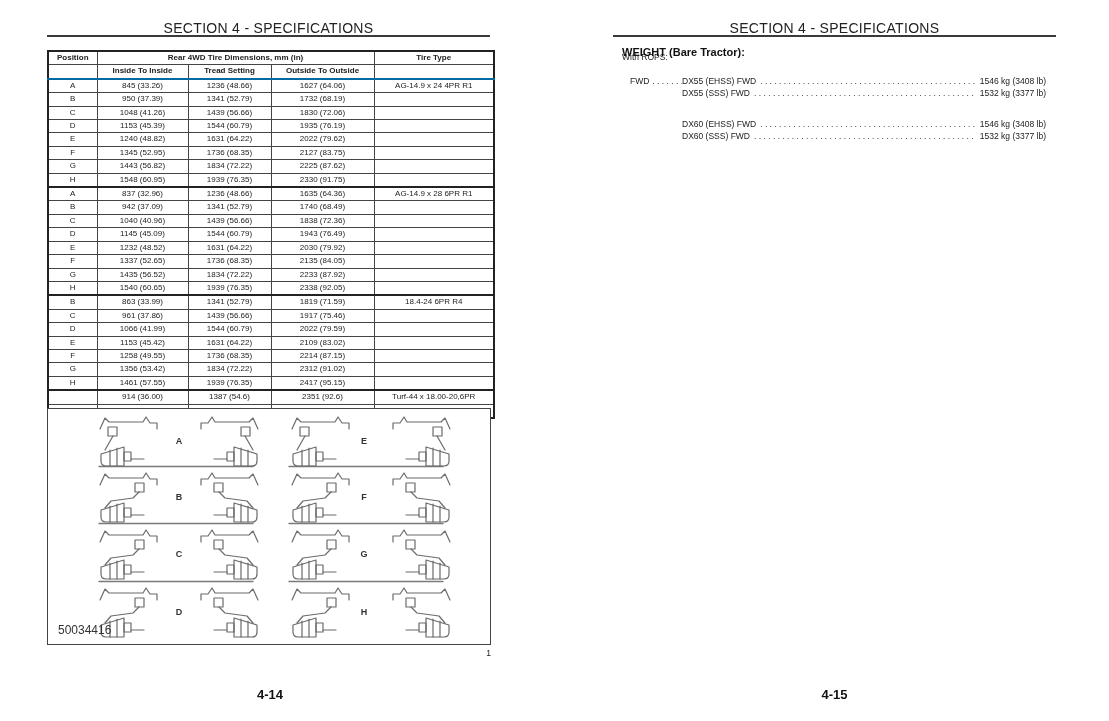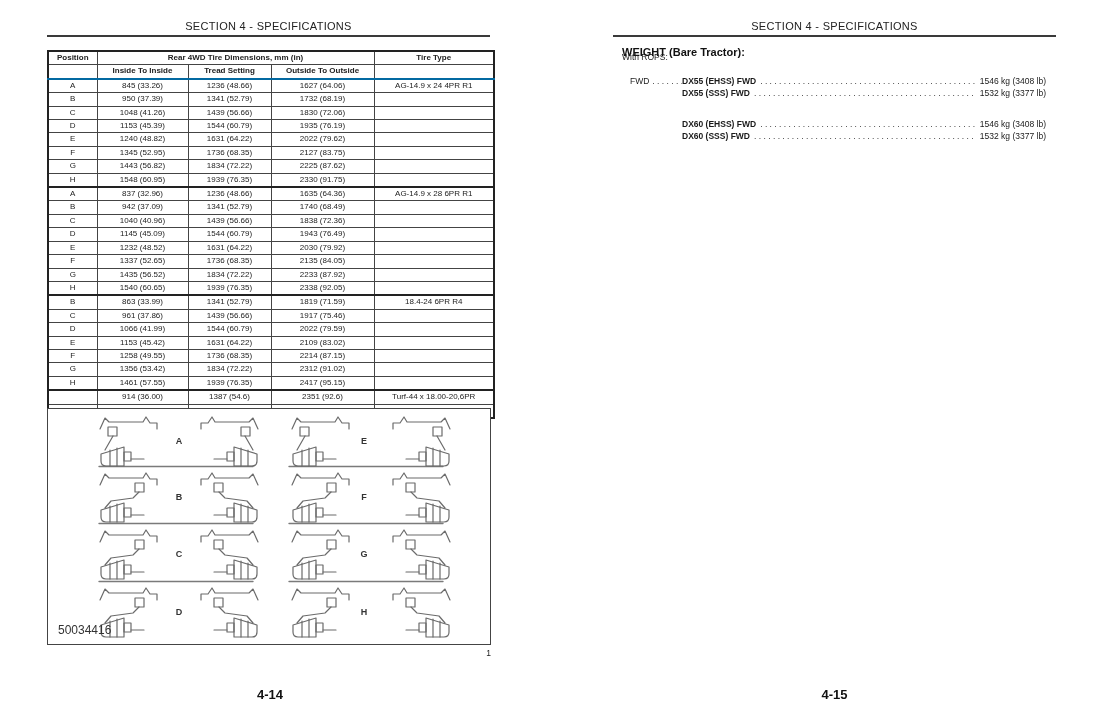--- a/index.html
+++ b/index.html
@@ -1,21 +1,21 @@
 <!DOCTYPE html>
 <html><head>
 <meta charset="utf-8">
 <style>
   html,body{margin:0;padding:0;}
   body{
     width:1109px;height:721px;position:relative;background:#ffffff;
     font-family:"Liberation Sans","DejaVu Sans",sans-serif;color:#1a1a1a;
     overflow:hidden;
   }
-  .page-header{position:absolute;top:20px;font-size:11px;letter-spacing:.3px;text-align:center;color:#222;}
+  .page-header{position:absolute;top:20px;font-size:14px;letter-spacing:.3px;text-align:center;color:#222;}
   .header-rule{position:absolute;top:35px;height:2px;background:#3a3a3a;}
   .page-footer{position:absolute;top:687px;font-size:13px;font-weight:bold;text-align:center;color:#111;}
 
   
   #spec-table{
     position:absolute;left:47px;top:50px;width:446px;
     border-collapse:collapse;table-layout:fixed;
     font-size:8px;color:#222;
   }
   #spec-table th,#spec-table td{
@@ -44,21 +44,21 @@
 
   
   #weight-title{position:absolute;left:622px;top:46px;font-size:11px;font-weight:bold;color:#111;}
   #weight-subtitle{position:absolute;left:622px;top:52px;font-size:8.5px;}
   #weight-rows{position:absolute;left:630px;top:76px;width:416px;font-size:8.5px;}
   .w-row{display:flex;align-items:baseline;height:11.5px;line-height:11.5px;}
   .w-row.gap{margin-top:20px;}
   .w-prefix{width:52px;flex:0 0 52px;display:flex;overflow:hidden;white-space:nowrap;}
   .w-prefix .ptext{flex:0 0 auto;}
   .w-prefix .leader{margin-left:3px;}
-  .w-model{flex:0 0 auto;white-space:nowrap;padding-right:4px;font-weight:bold;}
+  .w-model{flex:0 0 auto;white-space:nowrap;padding-right:4px;}
   .leader{flex:1 1 auto;overflow:hidden;white-space:nowrap;color:#333;}
   .w-value{flex:0 0 auto;white-space:nowrap;padding-left:4px;text-align:right;}
 </style>
 </head>
 <body>
 
 <div class="page-header" style="left:47px;width:443px;">SECTION 4 - SPECIFICATIONS</div>
 <div class="header-rule" style="left:47px;width:443px;"></div>
 
 <table id="spec-table">

